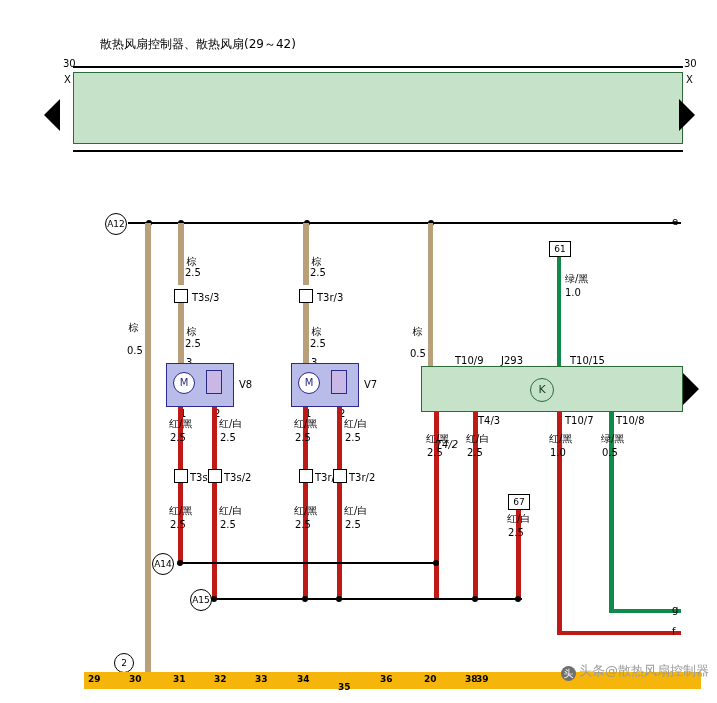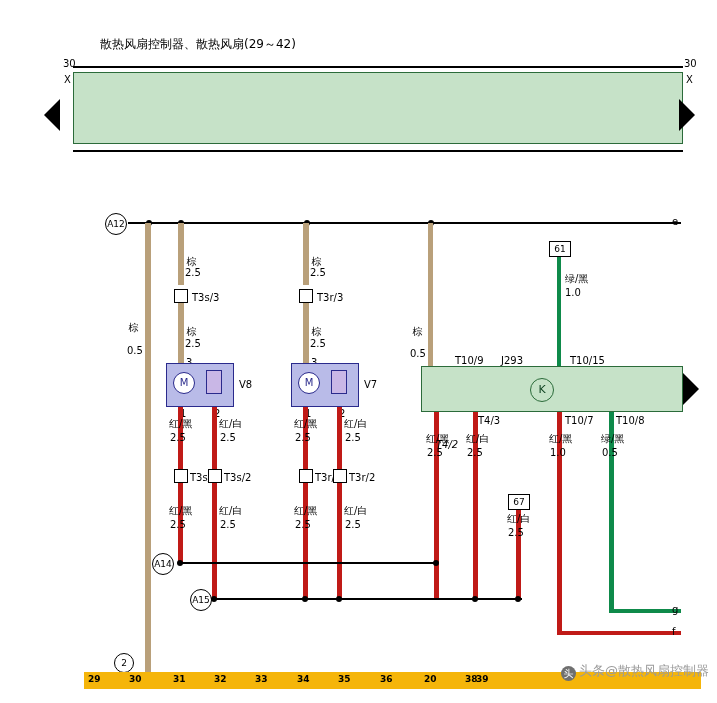--- a/index.html
+++ b/index.html
@@ -203,19 +203,19 @@
 <div class="dot" style="left:515px;top:596px;"></div>
 
 <div class="circle" style="left:114px;top:653px;width:20px;height:20px;line-height:19px;"><span>2</span></div>
 <div class="footer"></div>
 <div class="fnum" style="left:88px;">29</div>
 <div class="fnum" style="left:129px;">30</div>
 <div class="fnum" style="left:173px;">31</div>
 <div class="fnum" style="left:214px;text-align:center;">32</div>
 <div class="fnum" style="left:255px;">33</div>
 <div class="fnum" style="left:297px;">34</div>
-<div class="fnum" style="left:338px;">35</div>
+<div class="fnum" style="left:338px;margin-top:8px;">35</div>
 <div class="fnum" style="left:380px;">36</div>
 <div class="fnum" style="left:424px;">20</div>
 <div class="fnum" style="left:465px;">38</div>
 <div class="fnum" style="left:476px;">39</div>
 
 <div class="wm"><span class="wmdot">头</span><span>头条@散热风扇控制器</span></div>
 
 </body></html>

